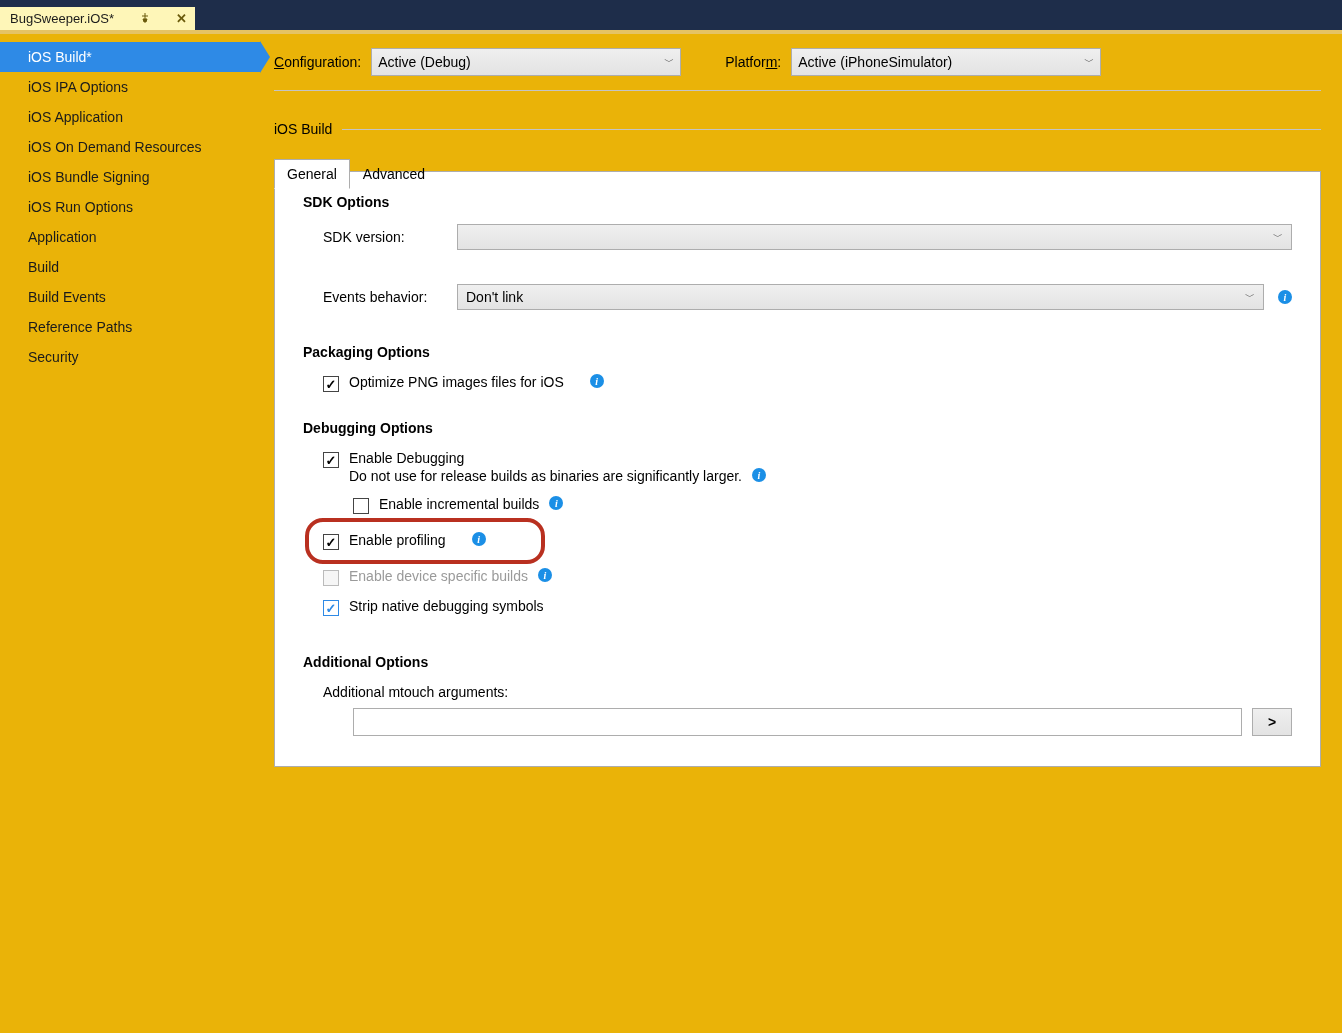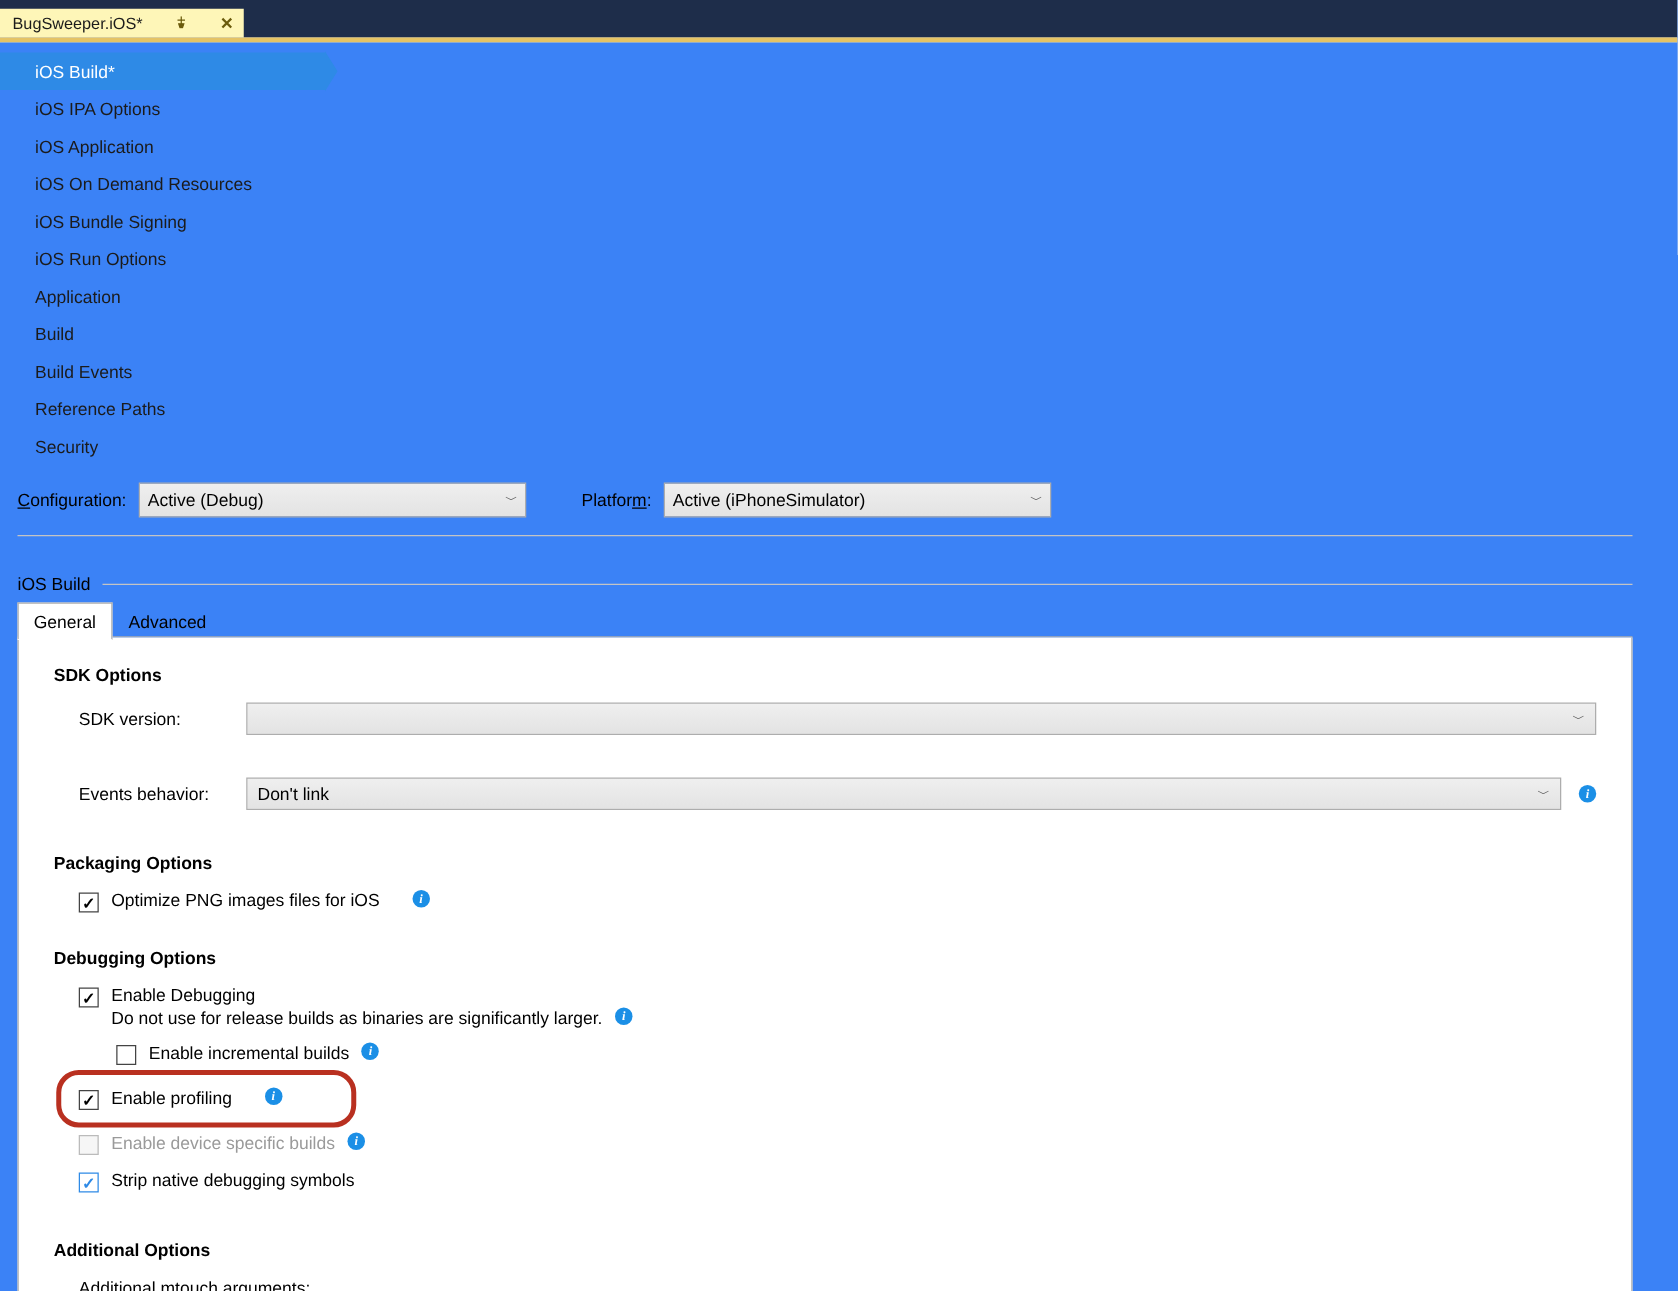--- a/index.html
+++ b/index.html
@@ -27,22 +27,21 @@
       font-size: 13px;
       color: #1b1b1b;
     }
     .file-tab .pin-icon svg { width: 10px; height: 10px; }
     .file-tab .close-icon { font-weight: bold; font-size: 13px; cursor: pointer; color:#6b5b0c;}
     .accent-strip { height: 4px; background: #e5c365; }
     
     .main-area {
       display: flex;
       height: calc(100% - 34px);
-      background: #3b82f6;
-      flex-direction: column;
+      background: #eab308;
     }
     
     
     .sidebar {
       width: 260px;
       padding-top: 8px;
     }
     .sidebar-item {
       padding: 7px 14px 7px 28px;
       font-size: 14px;
@@ -61,21 +60,21 @@
       top: 50%;
       transform: translateY(-50%);
       border-left: 10px solid #2e8ae6;
       border-top: 16px solid transparent;
       border-bottom: 16px solid transparent;
     }
     
     
     .content {
       flex: 1;
-      padding: 14px 36px 14px 14px;
+      padding: 14px 21px 14px 14px;
       overflow: auto;
     }
     .top-row {
       display: flex;
       align-items: center;
       gap: 10px;
       padding-bottom: 14px;
       border-bottom: 1px solid #c4c4c4;
     }
     .top-row label { font-size: 14px; }
@@ -107,21 +106,21 @@
       display: flex;
       border-bottom: 1px solid #adadad;
       margin-top: 4px;
     }
     .sub-tab {
       padding: 6px 12px 6px 12px;
       font-size: 14px;
       cursor: pointer;
       border: 1px solid transparent;
       position: relative;
-      top: 3px;
+      top: 18px;
     }
     .sub-tab.active {
       background: #fff;
       border: 1px solid #adadad;
       border-bottom: 1px solid #fff;
     }
     
     .panel {
       background: #fff;
       border: 1px solid #adadad;

